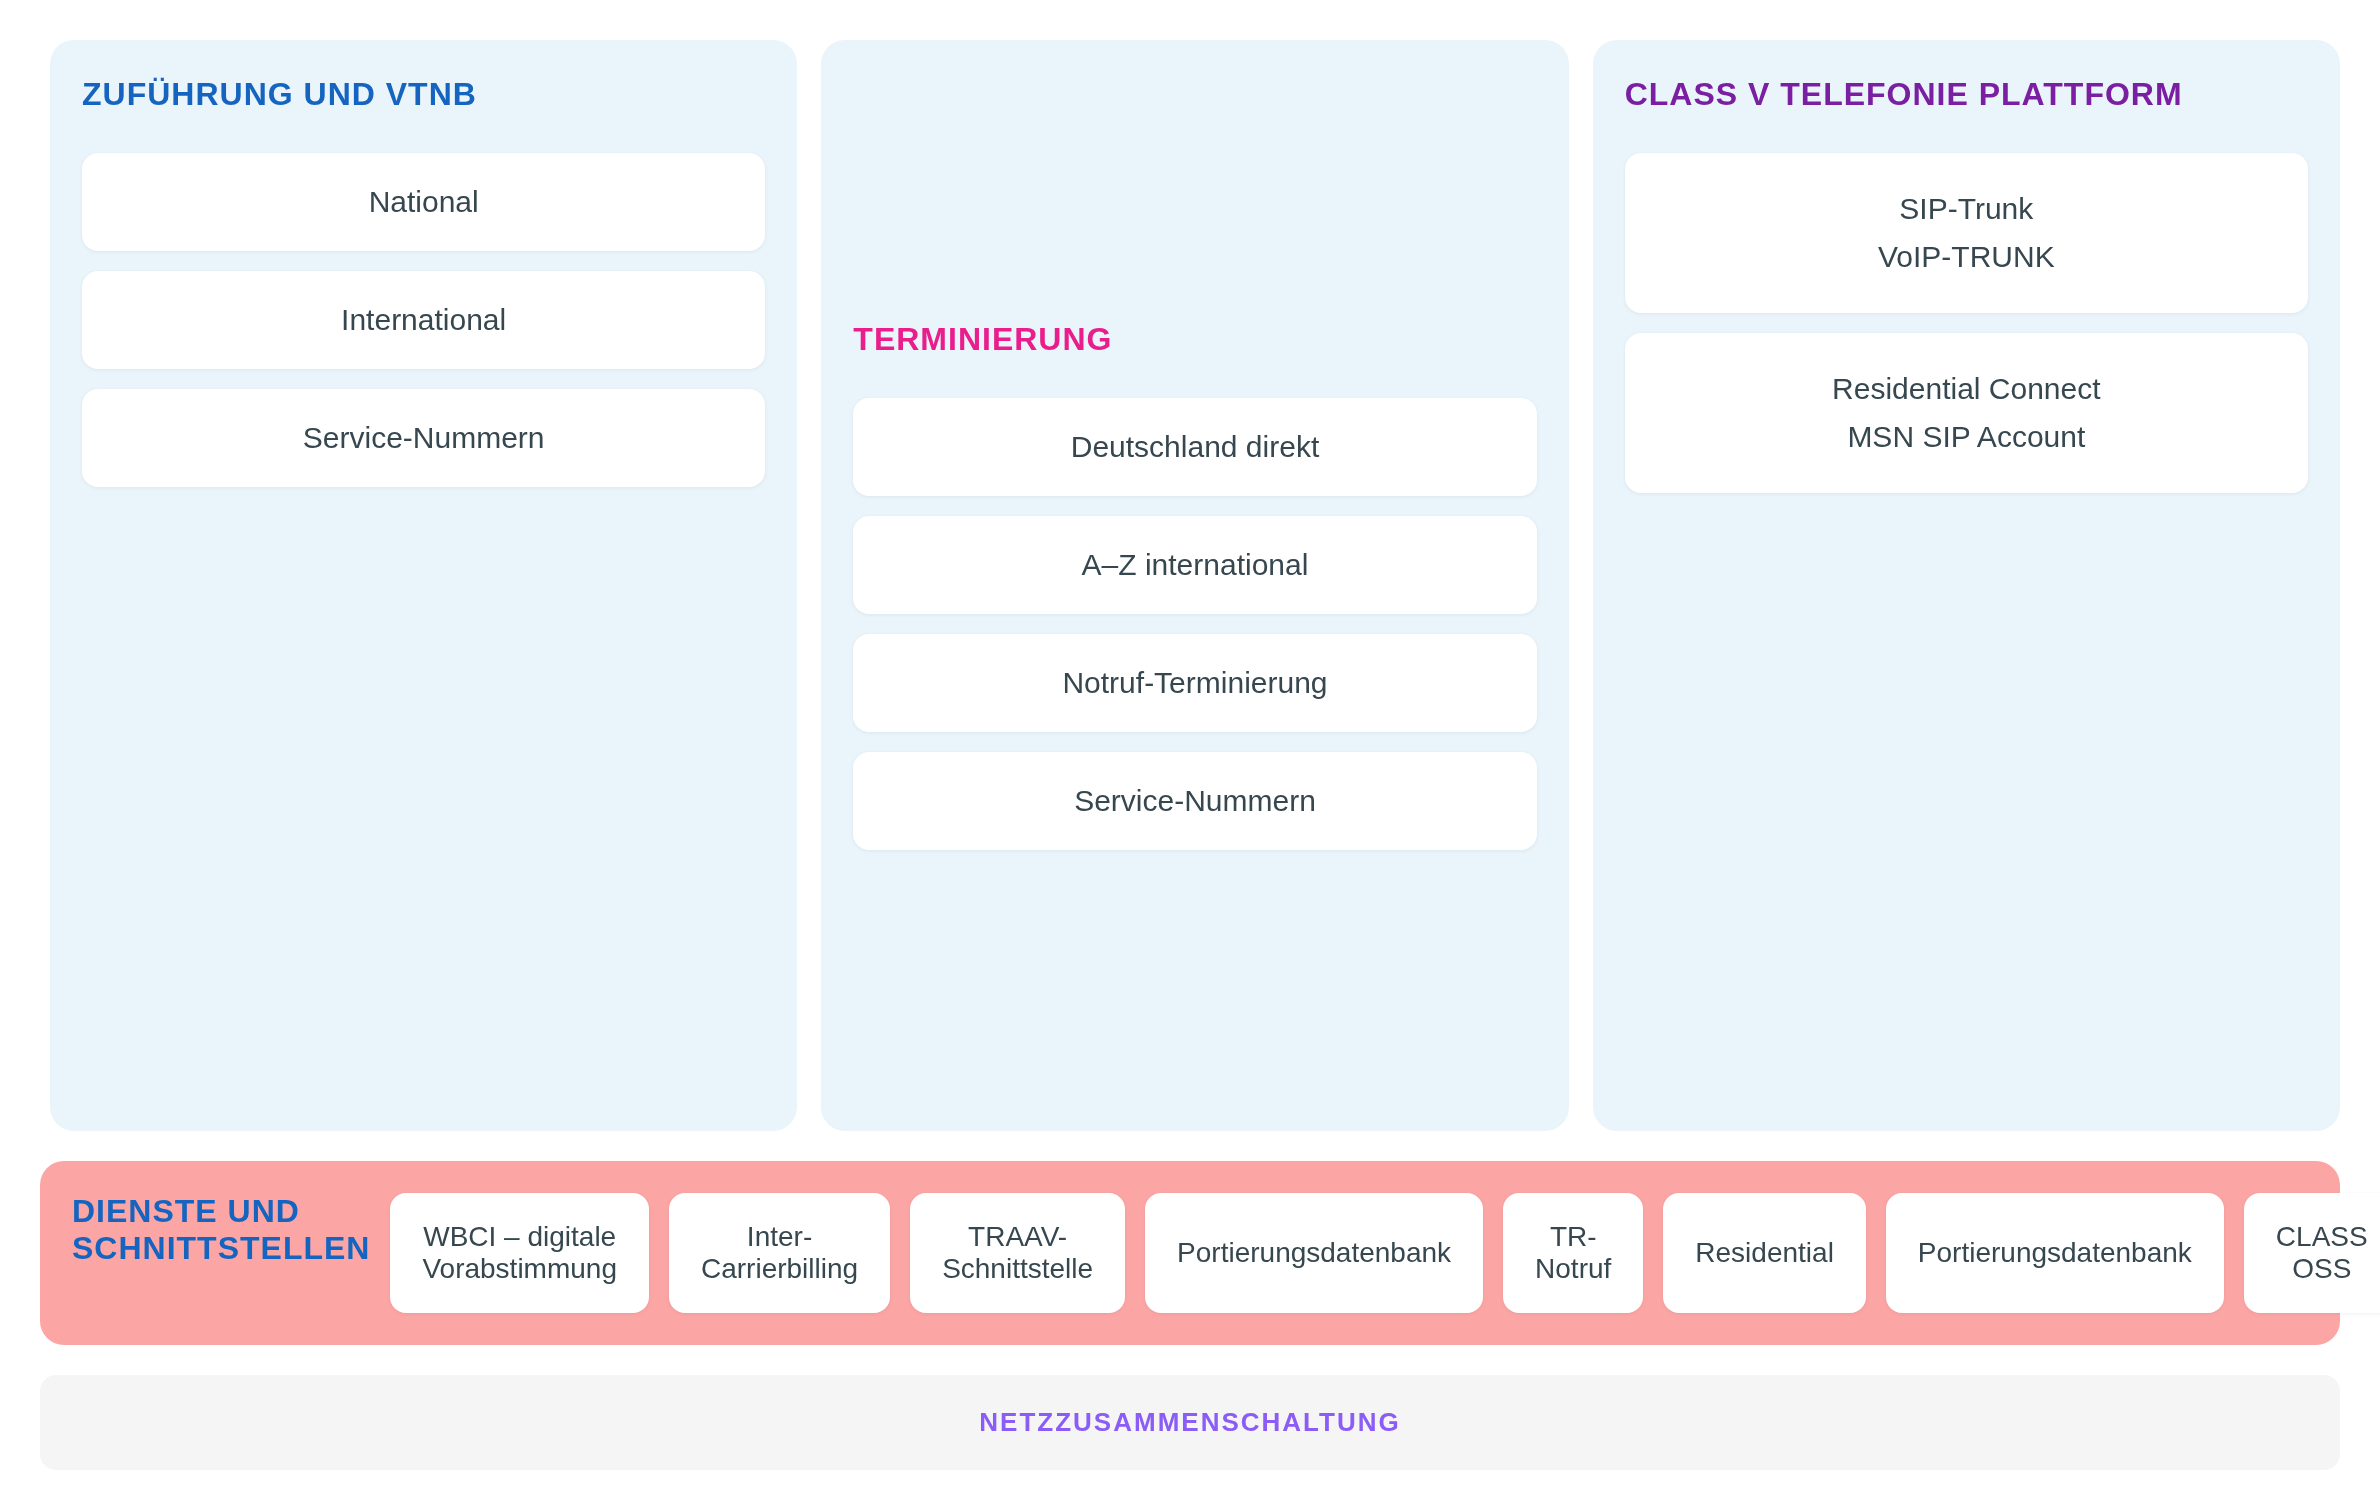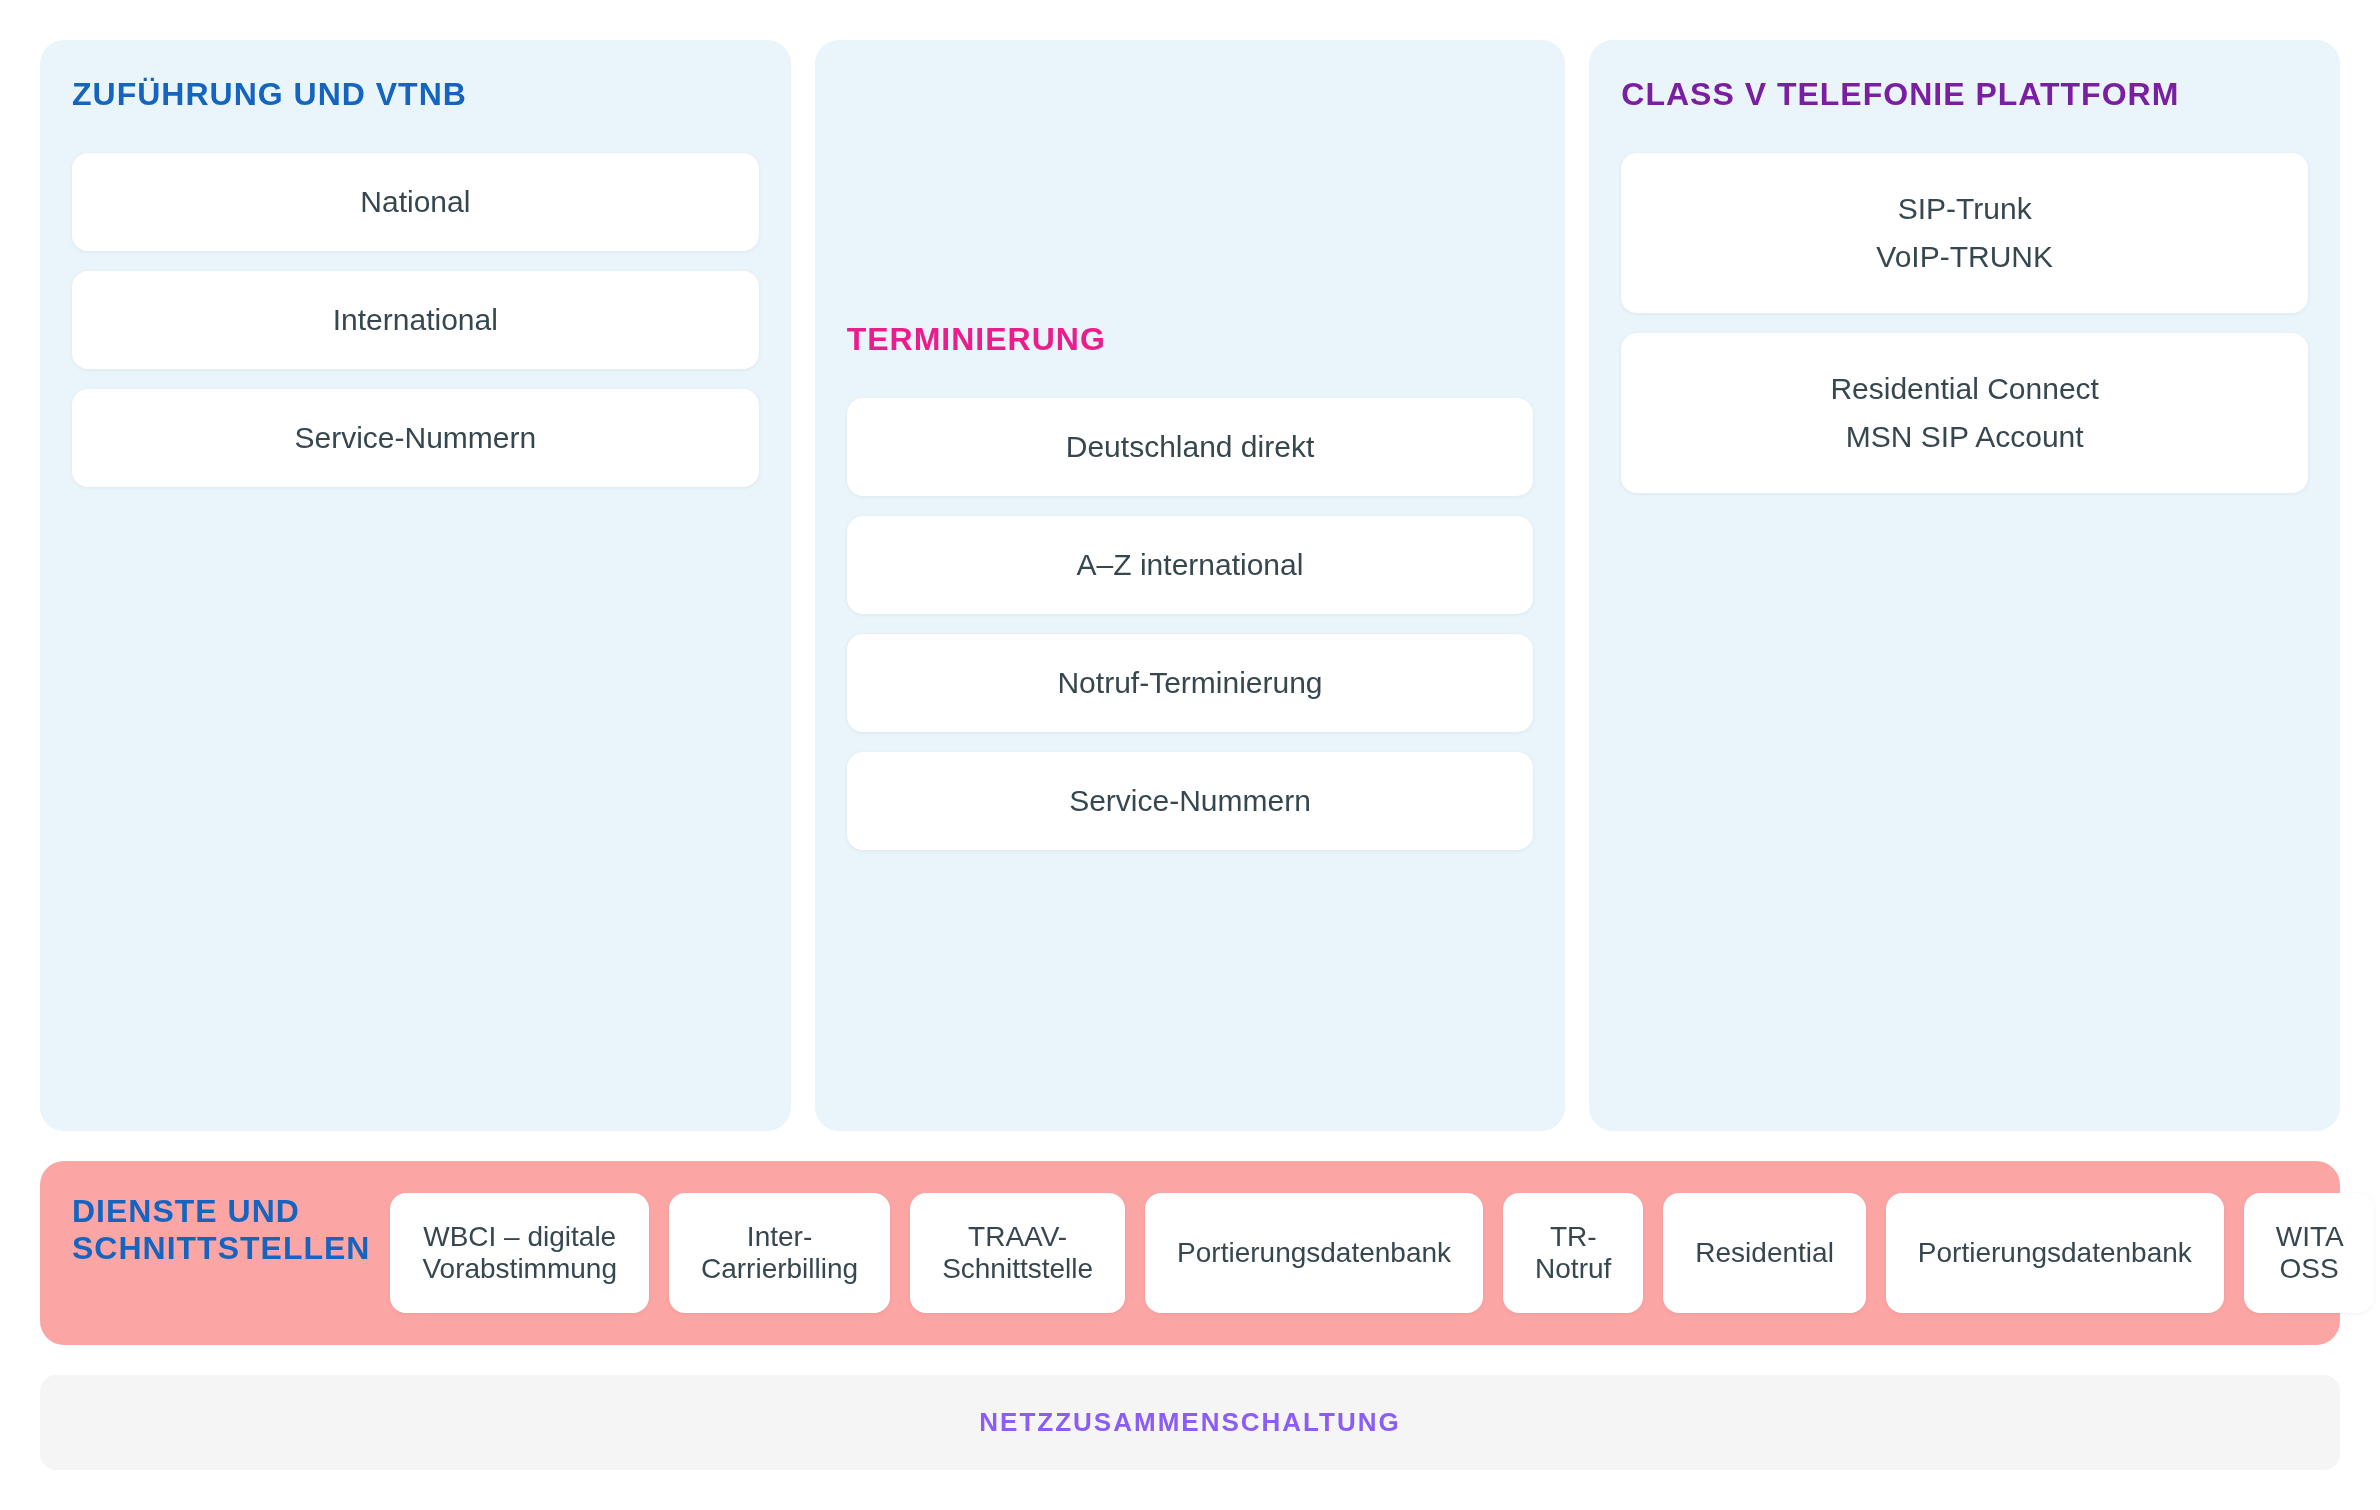--- a/index.html
+++ b/index.html
@@ -12,20 +12,21 @@
       display: flex;
       flex-direction: column;
       gap: 30px;
     }
 
     
     .top-section {
       display: flex;
       gap: 24px;
       flex: 1;
+      margin-left: 10px;
     }
 
     .panel {
       background: #eaf4fb;
       border-radius: 24px;
       padding: 36px 32px;
       display: flex;
       flex-direction: column;
       gap: 20px;
     }
@@ -199,21 +200,21 @@
     <div class="service-card service-card-small">
       <span>TR-Notruf</span>
     </div>
     <div class="service-card service-card-small">
       <span>Residential</span>
     </div>
     <div class="service-card service-card-normal">
       <span>Portierungsdatenbank</span>
     </div>
     <div class="service-card service-card-normal">
-      <span>WITA OSS</span>
+      <span>CLASS OSS</span>
     </div>
     <div class="service-card service-card-small">
       <span>S/PRI</span>
     </div>
   </div>
 </div>
 
 <div class="footer-bar">
   <div class="footer-title">NETZZUSAMMENSCHALTUNG</div>
 </div>

